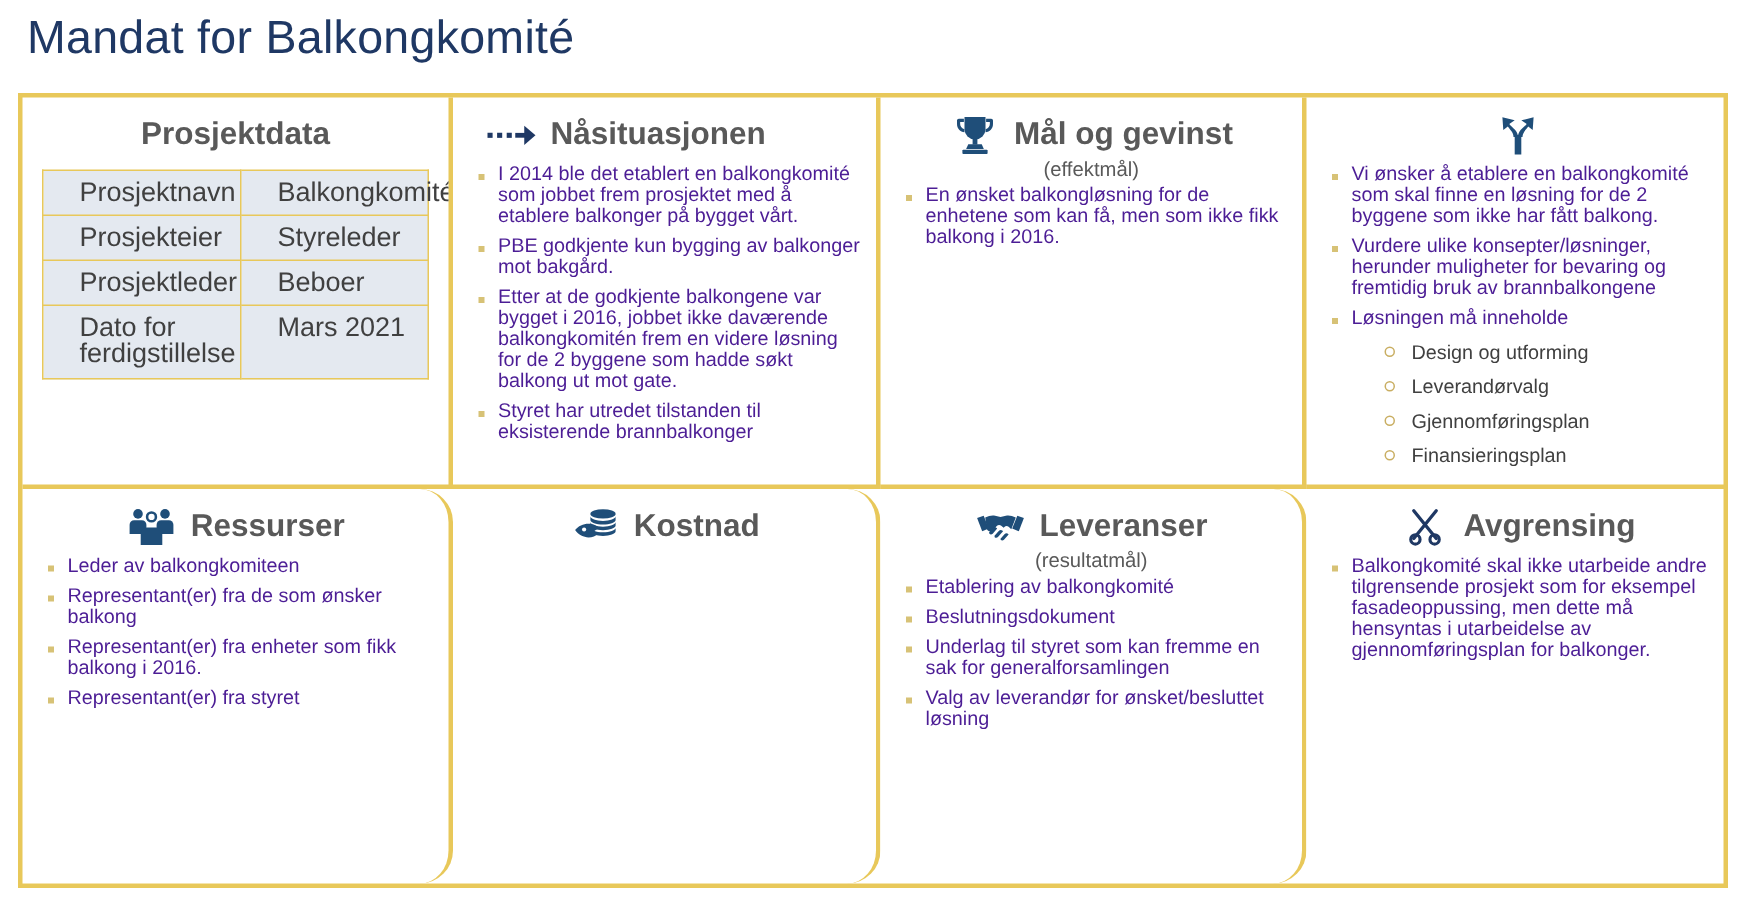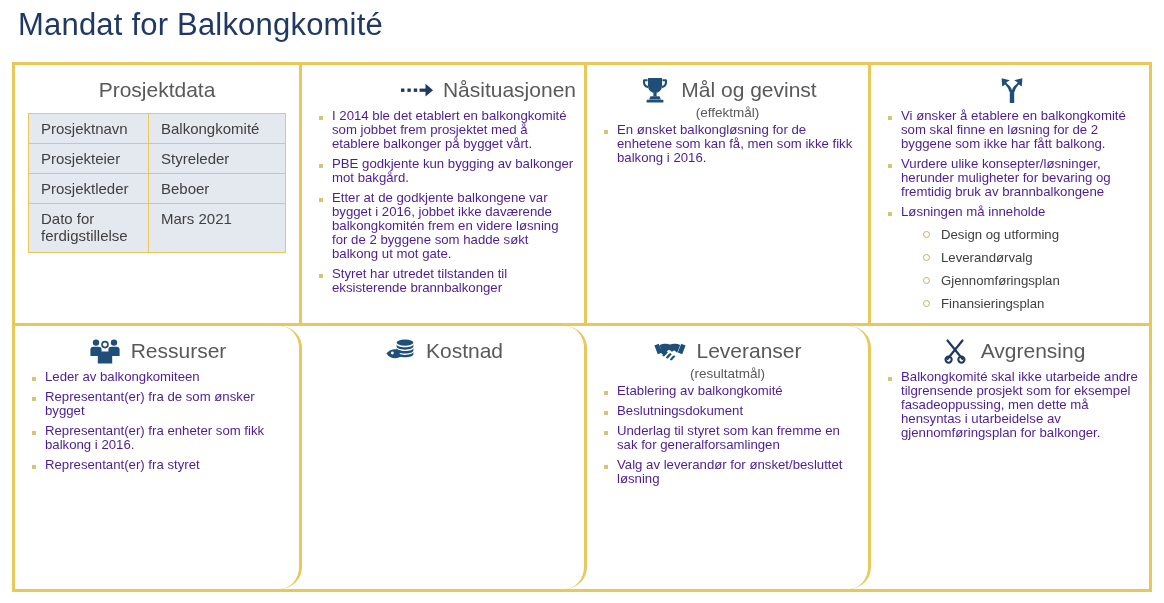--- a/index.html
+++ b/index.html
@@ -45,27 +45,27 @@
   .panel-head{
     display:flex;align-items:center;justify-content:center;
     gap:9px;height:34px;margin-top:2px;
   }
   .panel-head .ico{
     width:34px;height:30px;display:flex;align-items:center;justify-content:center;
     flex:0 0 auto;
   }
   .panel-head .ico svg{display:block;}
   .panel-title{
-    font-size:21px;color:#595959;font-weight:400;line-height:26px;white-space:nowrap;
+    font-size:21px;color:#595959;font-weight:700;line-height:26px;white-space:nowrap;
   }
   .panel-sub{
     text-align:center;font-size:13.5px;color:#595959;line-height:16px;
     margin-top:-2px;margin-bottom:1px;
   }
-  .head-left .panel-head{justify-content:flex-end;padding-left:14px;}
+  .head-left .panel-head{justify-content:flex-start;padding-left:14px;}
 
   
   ul.bul{
     list-style:none;margin:2px 0 0 0;padding:0;
   }
   ul.bul > li{
     position:relative;
     padding-left:22px;
     margin:0 0 6px 0;
     font-size:13.2px;line-height:14px;color:#4c1d95;
@@ -91,22 +91,22 @@
 
   
   table.pdata{
     border-collapse:collapse;
     width:258px;margin:6px auto 0 auto;
     table-layout:fixed;
   }
   table.pdata td{
     background:#E4E9F0;
     border:1.6px solid #E8C85A;
-    font-size:15px;line-height:17px;color:#404040;
-    padding:6px 7px 6px 12px;
+    font-size:18px;line-height:17px;color:#404040;
+    padding:6px 7px 6px 24px;
     vertical-align:top;
   }
   table.pdata td.k{width:100px;}
   table.pdata tr.tall td{height:36px;}
 </style>
 </head>
 <body>
 
 <div class="page">
 
@@ -222,21 +222,21 @@
               <circle cx="17" cy="7.6" r="3.8" fill="#1F4E79"></circle>
               <circle cx="17" cy="7.6" r="2.1" fill="#ffffff"></circle>
               <path d="M9.8 26.4 v-7.8 a4 4 0 0 1 4-4 h6.4 a4 4 0 0 1 4 4 v7.8 z"></path>
             </g>
           </svg>
         </span>
         <span class="panel-title">Ressurser</span>
       </div>
       <ul class="bul">
         <li>Leder av balkongkomiteen</li>
-        <li>Representant(er) fra de som ønsker bygget</li>
+        <li>Representant(er) fra de som ønsker balkong</li>
         <li>Representant(er) fra enheter som fikk balkong i 2016.</li>
         <li>Representant(er) fra styret</li>
       </ul>
     </div>
 
     <div class="cell last-row">
       <div class="panel-head">
         <span class="ico">
           <svg width="32" height="26" viewBox="0 0 32 26">
             <g fill="#1F4E79">

